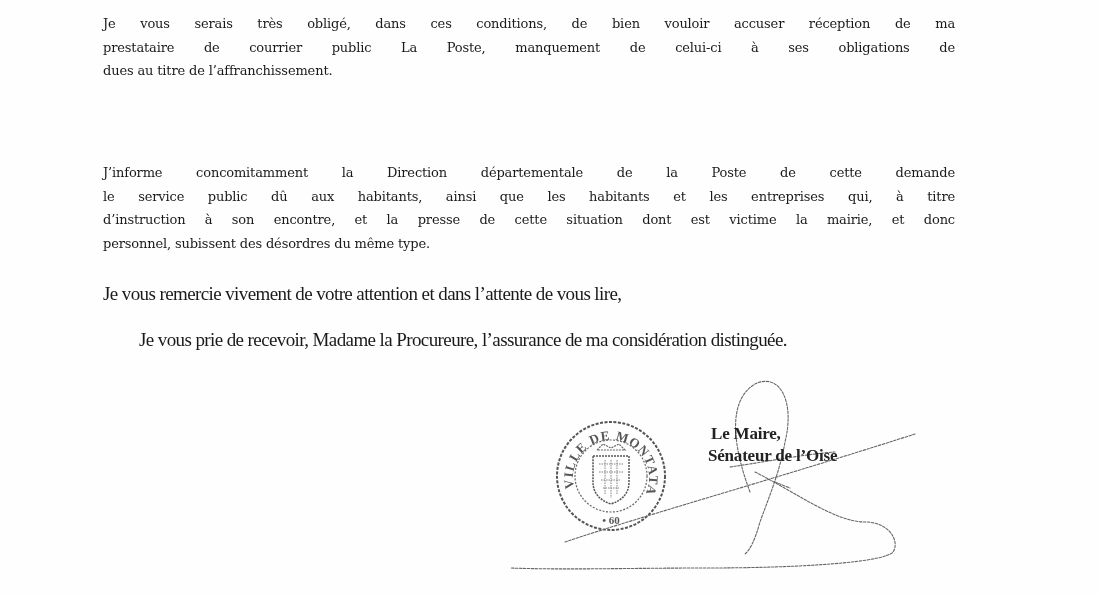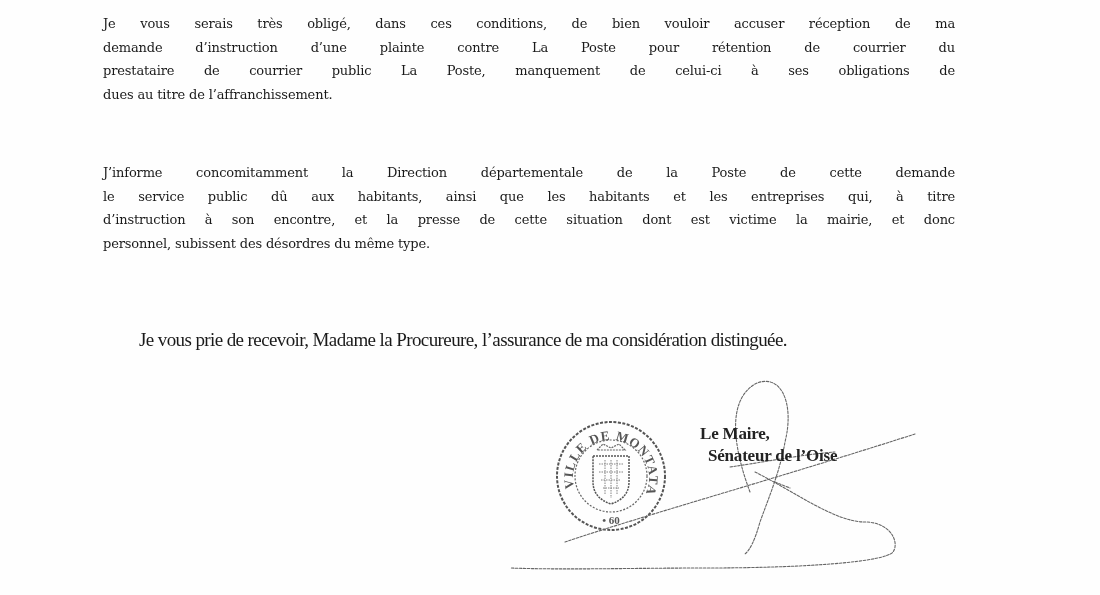--- a/index.html
+++ b/index.html
@@ -53,21 +53,21 @@
     }
     .sig-text {
       position: absolute;
       font-family: "Liberation Serif", serif;
       font-weight: bold;
       font-size: 17px;
       color: #222;
       letter-spacing: -0.2px;
       white-space: nowrap;
     }
-    .sig-title1 { left: 195px; top: 52px; text-align: right; }
+    .sig-title1 { left: 206px; top: 52px; text-align: right; }
     .sig-title2 { left: 203px; top: 74px; }
     .sig-name { left: 203px; top: 140px; }
     .stamp {
       position: absolute;
       left: 50px; top: 48px;
       width: 112px; height: 112px;
     }
     .scribble {
       position: absolute;
       left: 0; top: 0;
@@ -75,32 +75,34 @@
       pointer-events: none;
     }
   </style>
 </head>
 <body>
 
 <div class="page">
 
   <div class="para p1">
     <span class="line">Je vous serais très obligé, dans ces conditions, de bien vouloir accuser réception de ma</span>
-    <span class="line">demande d’instruction d’une plainte contre La Poste pour rétention de courrier du</span>
     <span class="line">prestataire de courrier public La Poste, manquement de celui-ci à ses obligations de</span>
     <span class="line last">dues au titre de l’affranchissement.</span>
   </div>
 
   <div class="para p2">
     <span class="line">J’informe concomitamment la Direction départementale de la Poste de cette demande</span>
     <span class="line">le service public dû aux habitants, ainsi que les habitants et les entreprises qui, à titre</span>
     <span class="line">d’instruction à son encontre, et la presse de cette situation dont est victime la mairie, et donc</span>
     <span class="line last">personnel, subissent des désordres du même type.</span>
   </div>
 
+  <div class="para p3">
+    <span class="line last">Je vous remercie vivement de votre attention et dans l’attente de vous lire,</span>
+  </div>
 
   <div class="para p4">
     <span class="line last">Je vous prie de recevoir, Madame la  Procureure, l’assurance de ma considération distinguée.</span>
   </div>
 
   <div class="signature">
 
     <svg class="stamp" viewBox="0 0 112 112">
       <defs>
         <path id="stampArc" d="M 20,70 A 38,38 0 1,1 92,70"></path>

